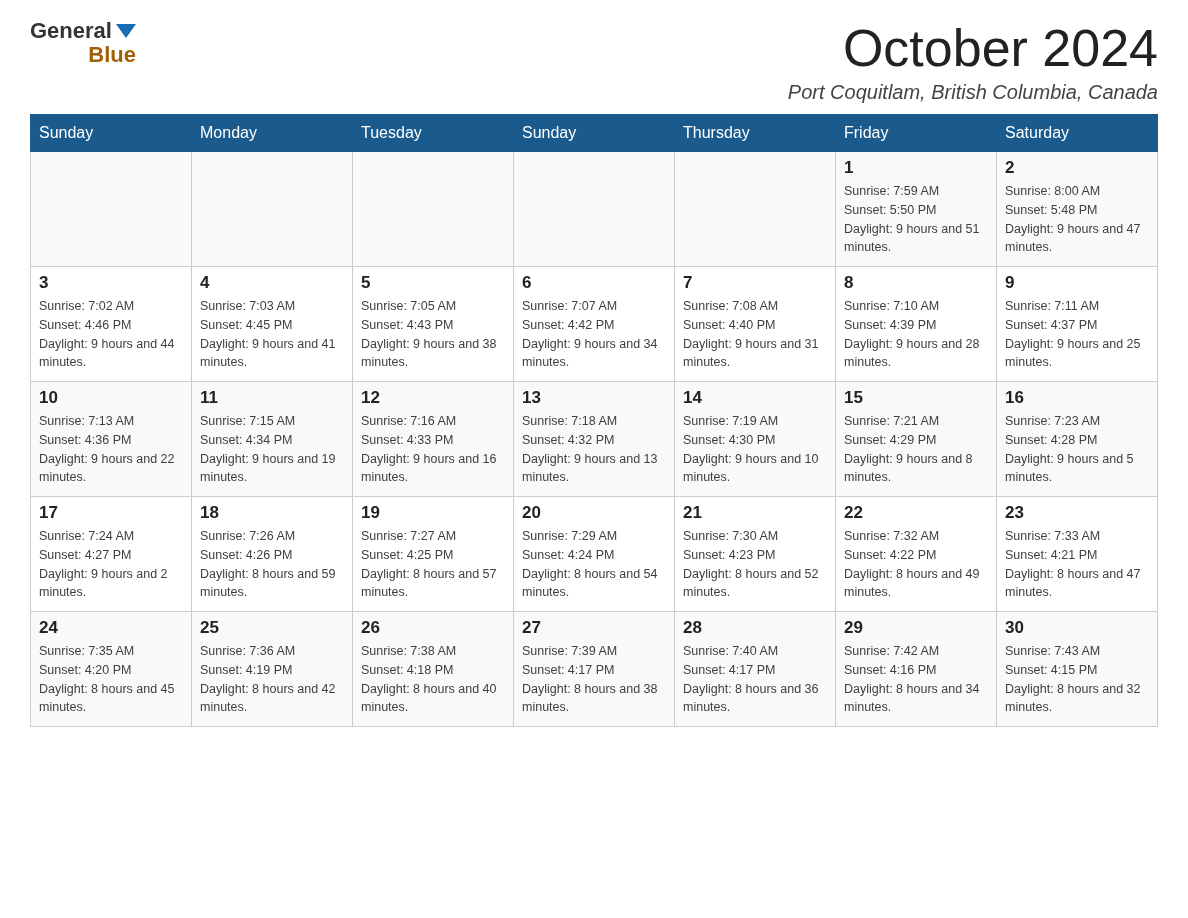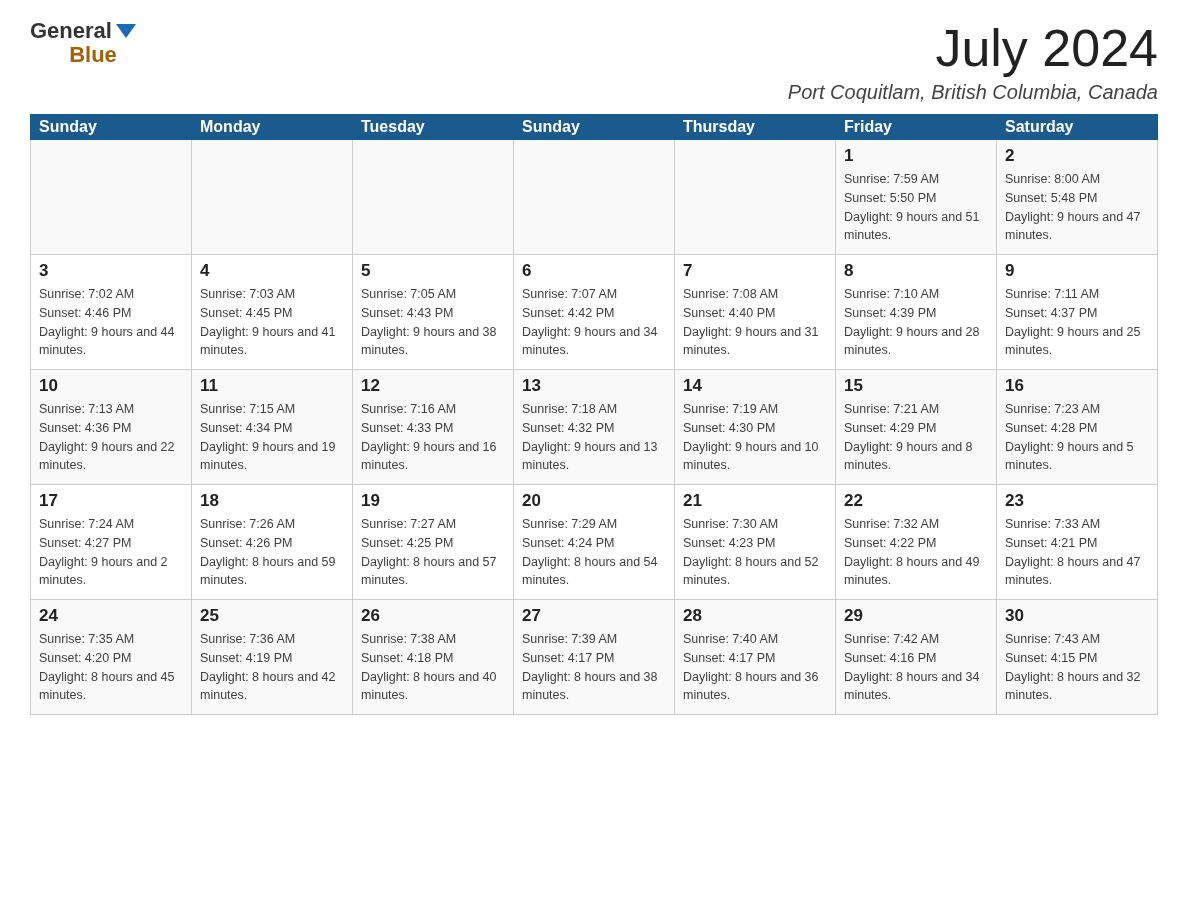--- a/index.html
+++ b/index.html
@@ -12,21 +12,21 @@
     }
     .header-area {
       display: flex;
       justify-content: space-between;
       align-items: flex-start;
       margin-bottom: 10px;
     }
     .logo {
       display: flex;
       flex-direction: column;
-      align-items: center;
+      align-items: flex-end;
     }
     .logo-text {
       font-size: 22px;
       font-weight: bold;
       color: #333;
       line-height: 1;
     }
     .logo-triangle {
       width: 0;
       height: 0;
@@ -62,23 +62,23 @@
       font-style: italic;
     }
     .calendar {
       width: 100%;
       border-collapse: collapse;
       margin-top: 10px;
     }
     .calendar thead tr th {
       background-color: #1a5a8c;
       color: #fff;
-      padding: 3px 8px;
+      padding: 9px 8px;
       font-size: 16px;
-      font-weight: bold;
+      font-weight: normal;
       text-align: left;
       border: 1px solid #1a5a8c;
     }
     .calendar tbody tr td {
       vertical-align: top;
       padding: 6px 8px;
       border: 1px solid #ccc;
       width: 14.28%;
       min-height: 100px;
       font-size: 13px;
@@ -117,21 +117,21 @@
     <div class="logo-row">
       <span class="logo-text">General</span>
       <span class="logo-triangle"></span>
     </div>
     <div class="logo-row">
       <span style="display:inline-block;width:20px;"></span>
       <span class="logo-blue">Blue</span>
     </div>
   </div>
   <div class="title-area">
-    <div class="main-title">July 2024</div>
+    <div class="main-title">October 2024</div>
     <div class="subtitle">Port Coquitlam, British Columbia, Canada</div>
   </div>
 </div>
 
 <table class="calendar">
   <thead>
     <tr>
     <th>Sunday</th>
         <th>Monday</th>
         <th>Tuesday</th>

